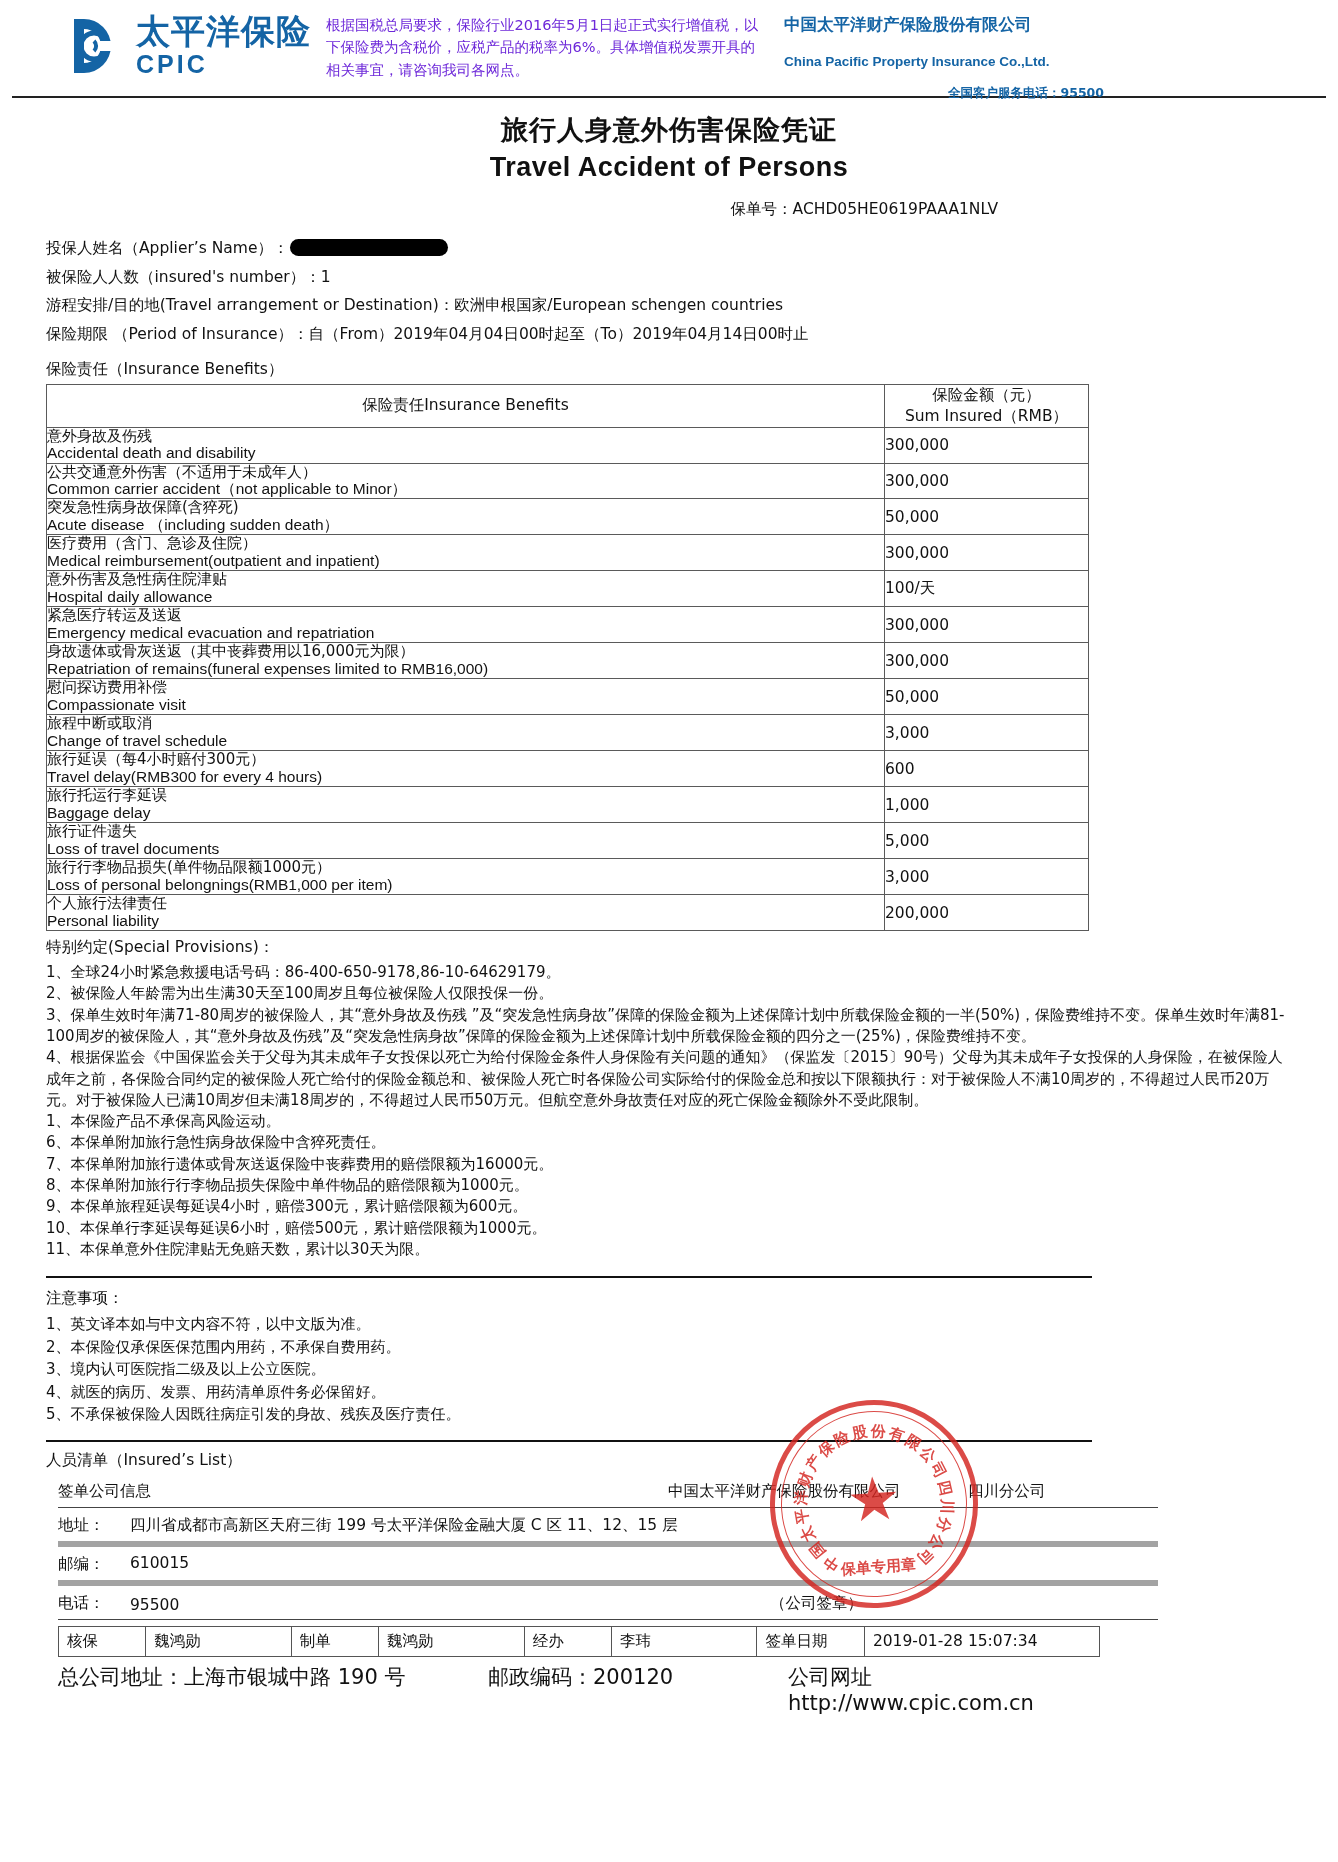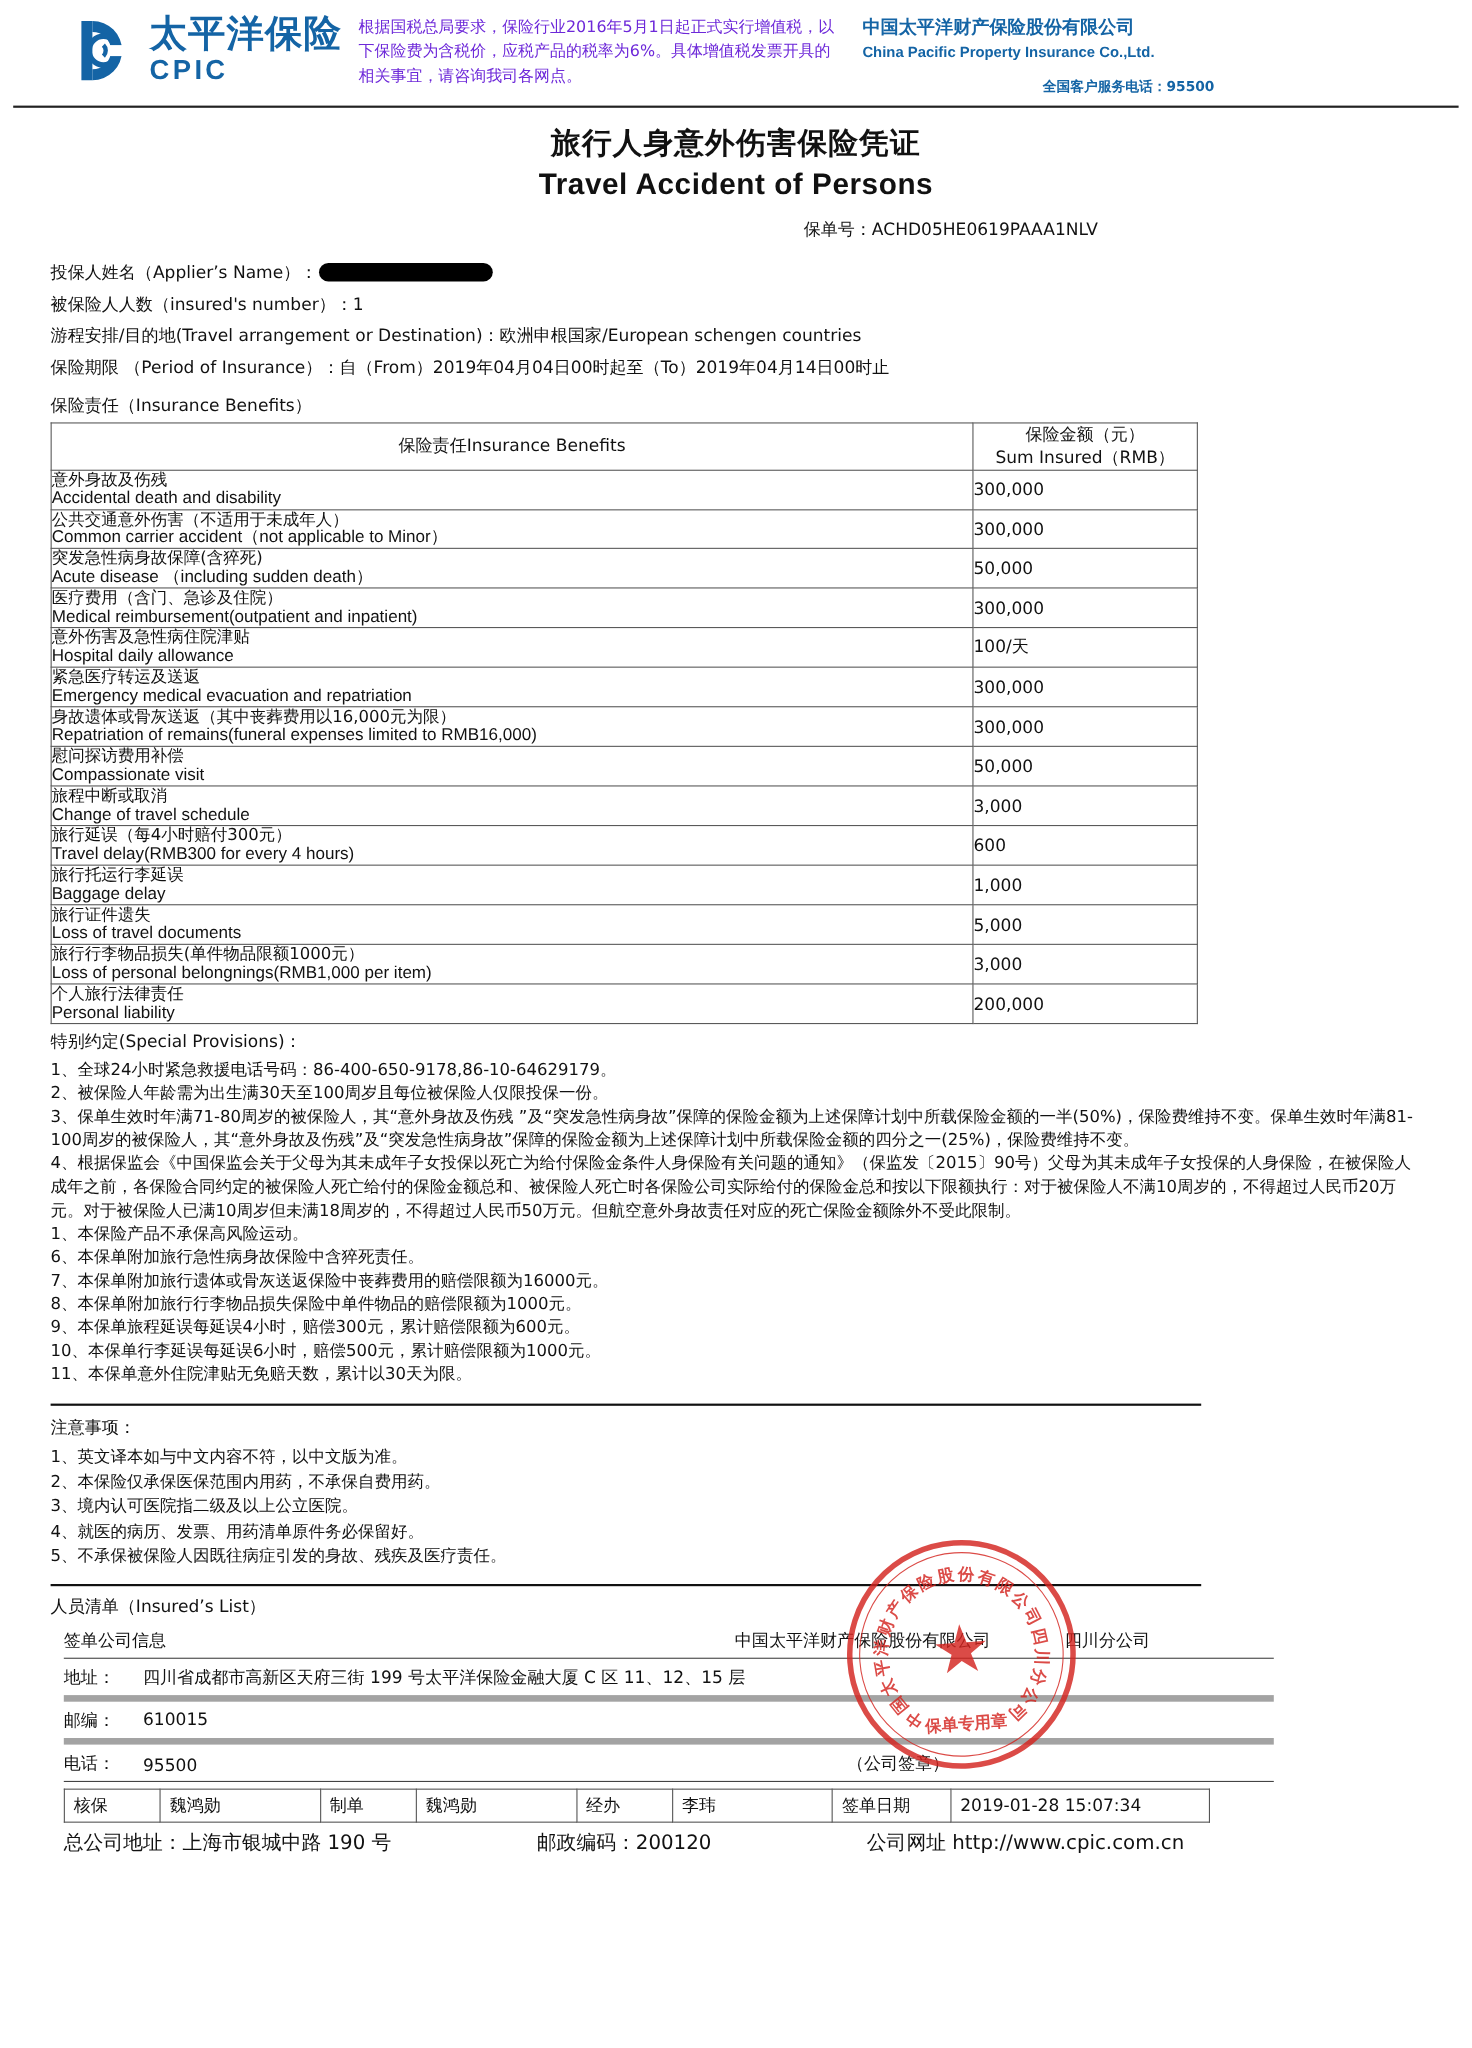--- a/index.html
+++ b/index.html
@@ -69,21 +69,21 @@
     font-size: 16.5px;
     font-weight: bold;
     color: #1464a5;
     font-family: "DejaVu Sans", sans-serif;
     white-space: nowrap;
   }
   .company-en {
     font-size: 13.5px;
     font-weight: bold;
     color: #1464a5;
-    margin-top: 4px;
+    margin-top: 18px;
     white-space: nowrap;
   }
   .service-line {
     font-size: 12.5px;
     font-weight: bold;
     color: #1464a5;
     margin-top: 16px;
     text-align: right;
     font-family: "DejaVu Sans", sans-serif;
   }
@@ -275,21 +275,21 @@
     padding: 3px 8px;
     height: 30px;
   }
   .staff-k { width: 78px; }
   .staff-v { width: 130px; }
   .staff-k-wide { width: 96px; }
   .staff-v-wide { width: 210px; }
 
   .bottom-row {
     display: flex;
-    font-size: 18px;
+    font-size: 21px;
     font-family: "DejaVu Sans", sans-serif;
     margin-top: 6px;
     width: 1042px;
   }
   .bottom-row .b1 { width: 430px; }
   .bottom-row .b2 { width: 300px; }
   .bottom-row .b3 { flex: 1; }
 
   
   .seal {

